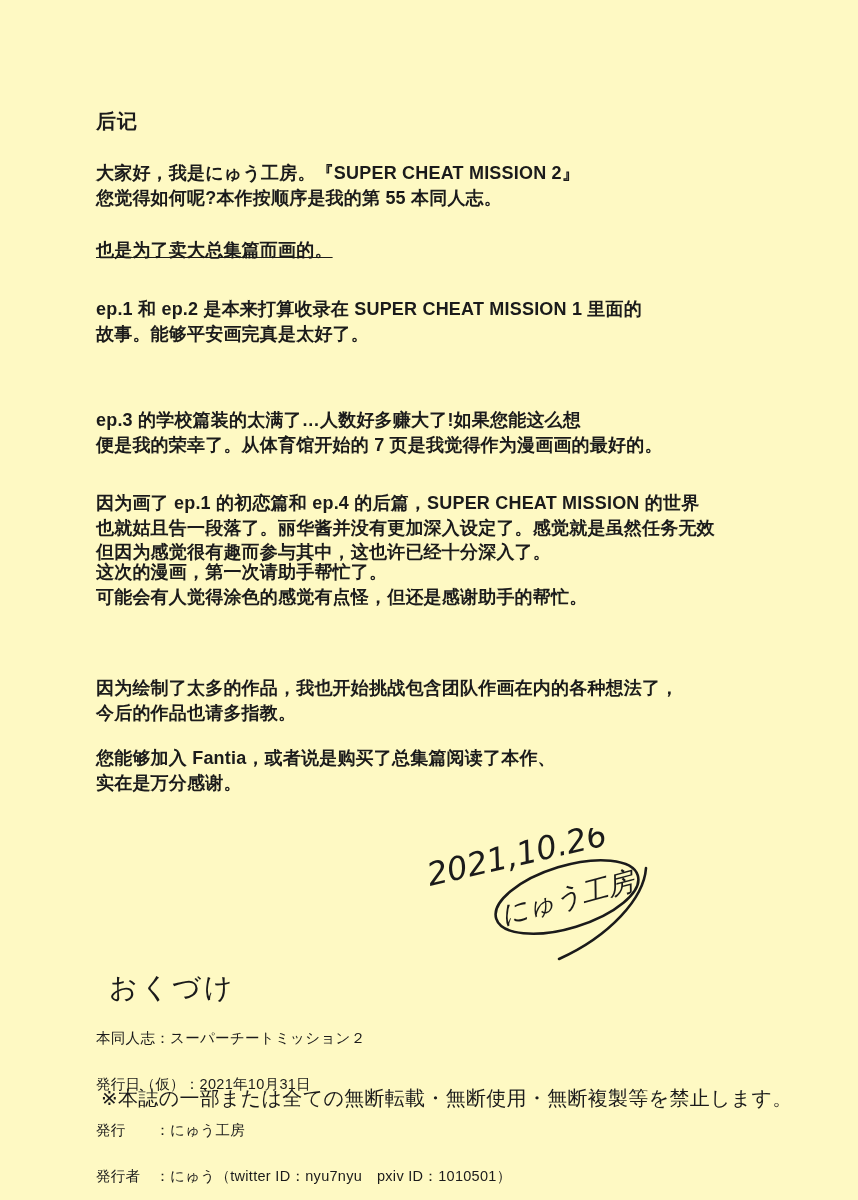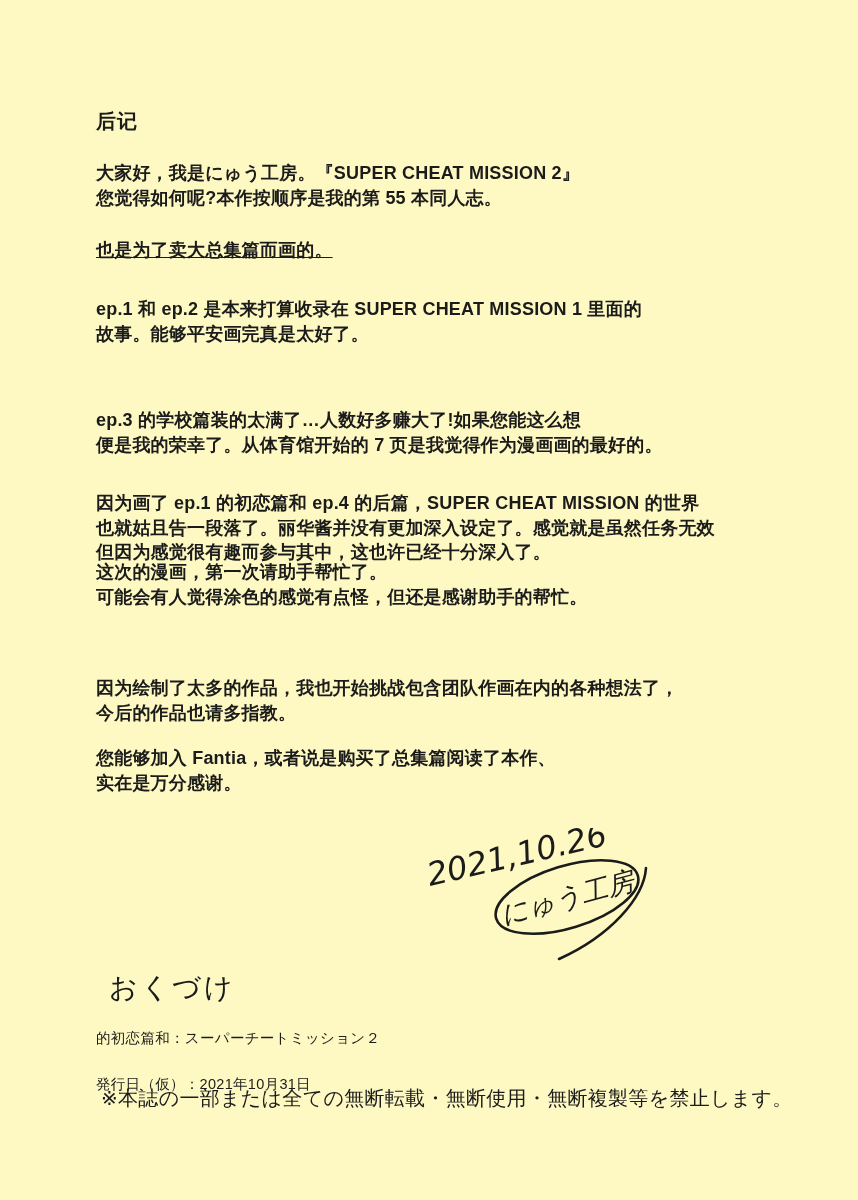--- a/index.html
+++ b/index.html
@@ -130,20 +130,22 @@
         <ellipse cx="147" cy="69" rx="74" ry="31" transform="rotate(-17 147 69)"></ellipse>
         <path d="M 226 40 C 224 70 190 108 139 131"></path>
       </g>
       <text class="sig-name" x="147" y="79" text-anchor="middle" transform="rotate(-15 147 69)">にゅう工房</text>
     </svg>
   </div>
 
   <h2 class="colophon-heading">おくづけ</h2>
 
   <div class="colophon-lines">
-    <div>的初恋篇和：スーパーチートミッション２</div>
+    <div>本同人志：スーパーチートミッション２</div>
     <div>発行日（仮）：2021年10月31日</div>
+    <div>発行　　：にゅう工房</div>
+    <div>発行者　：にゅう（twitter ID：nyu7nyu　pxiv ID：1010501）</div>
     
   </div>
 
   <div class="copyright-notice">※本誌の一部または全ての無断転載・無断使用・無断複製等を禁止します。</div>
 
 </div>
 
 </body></html>

